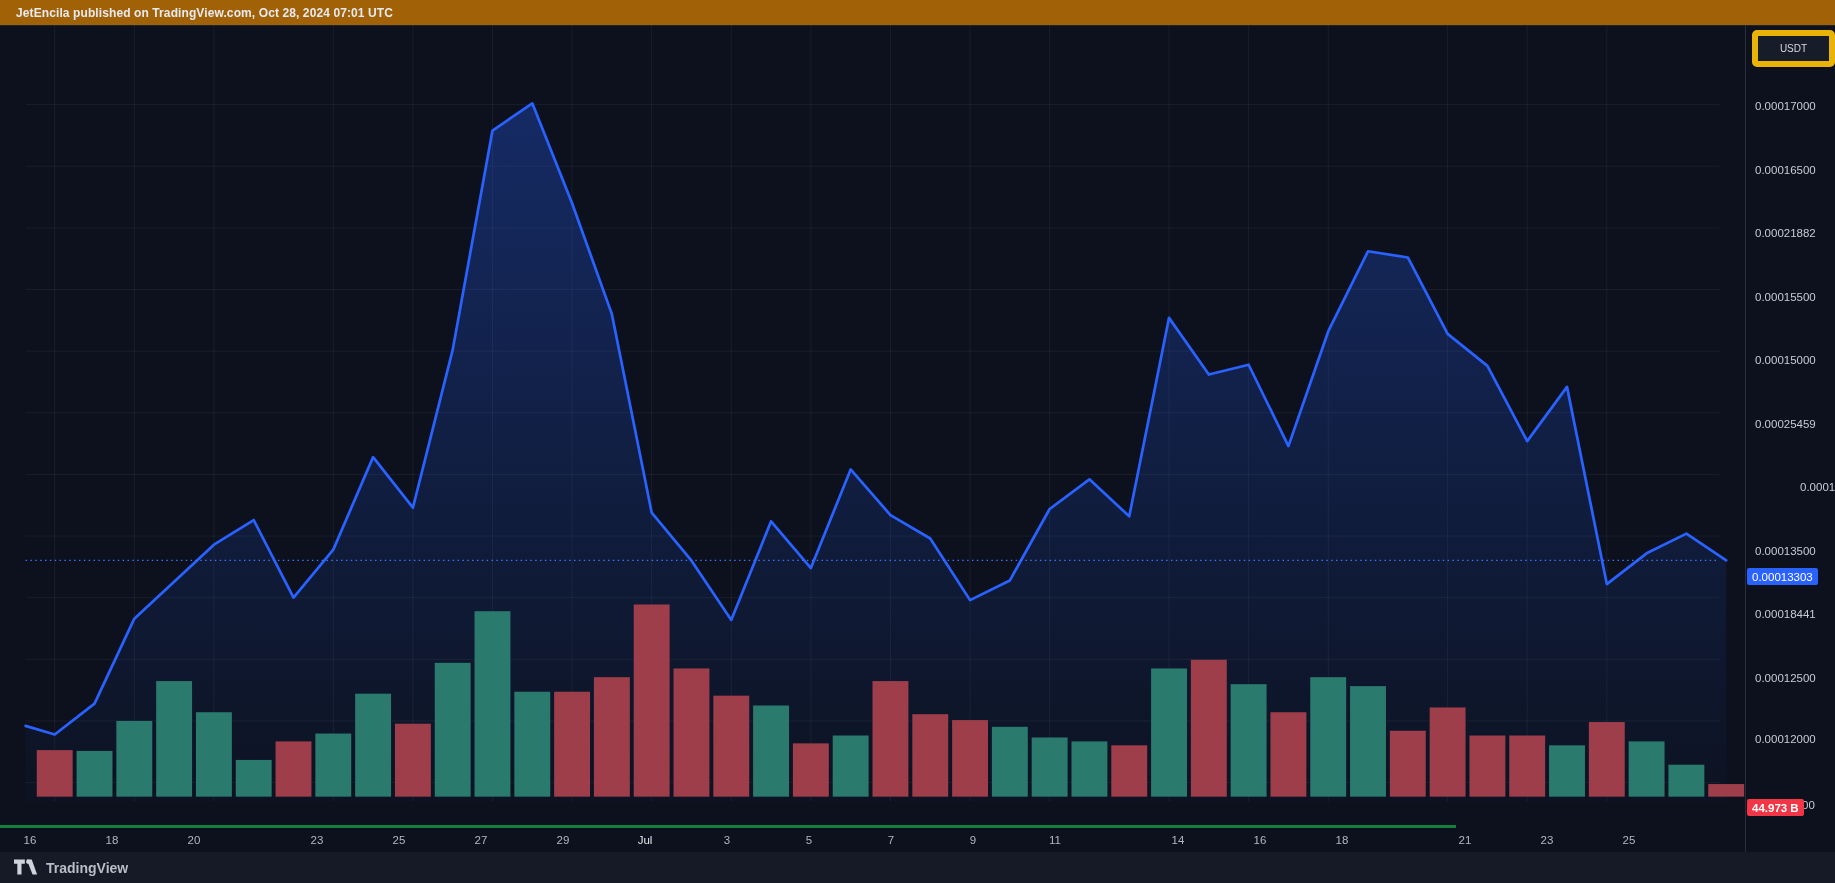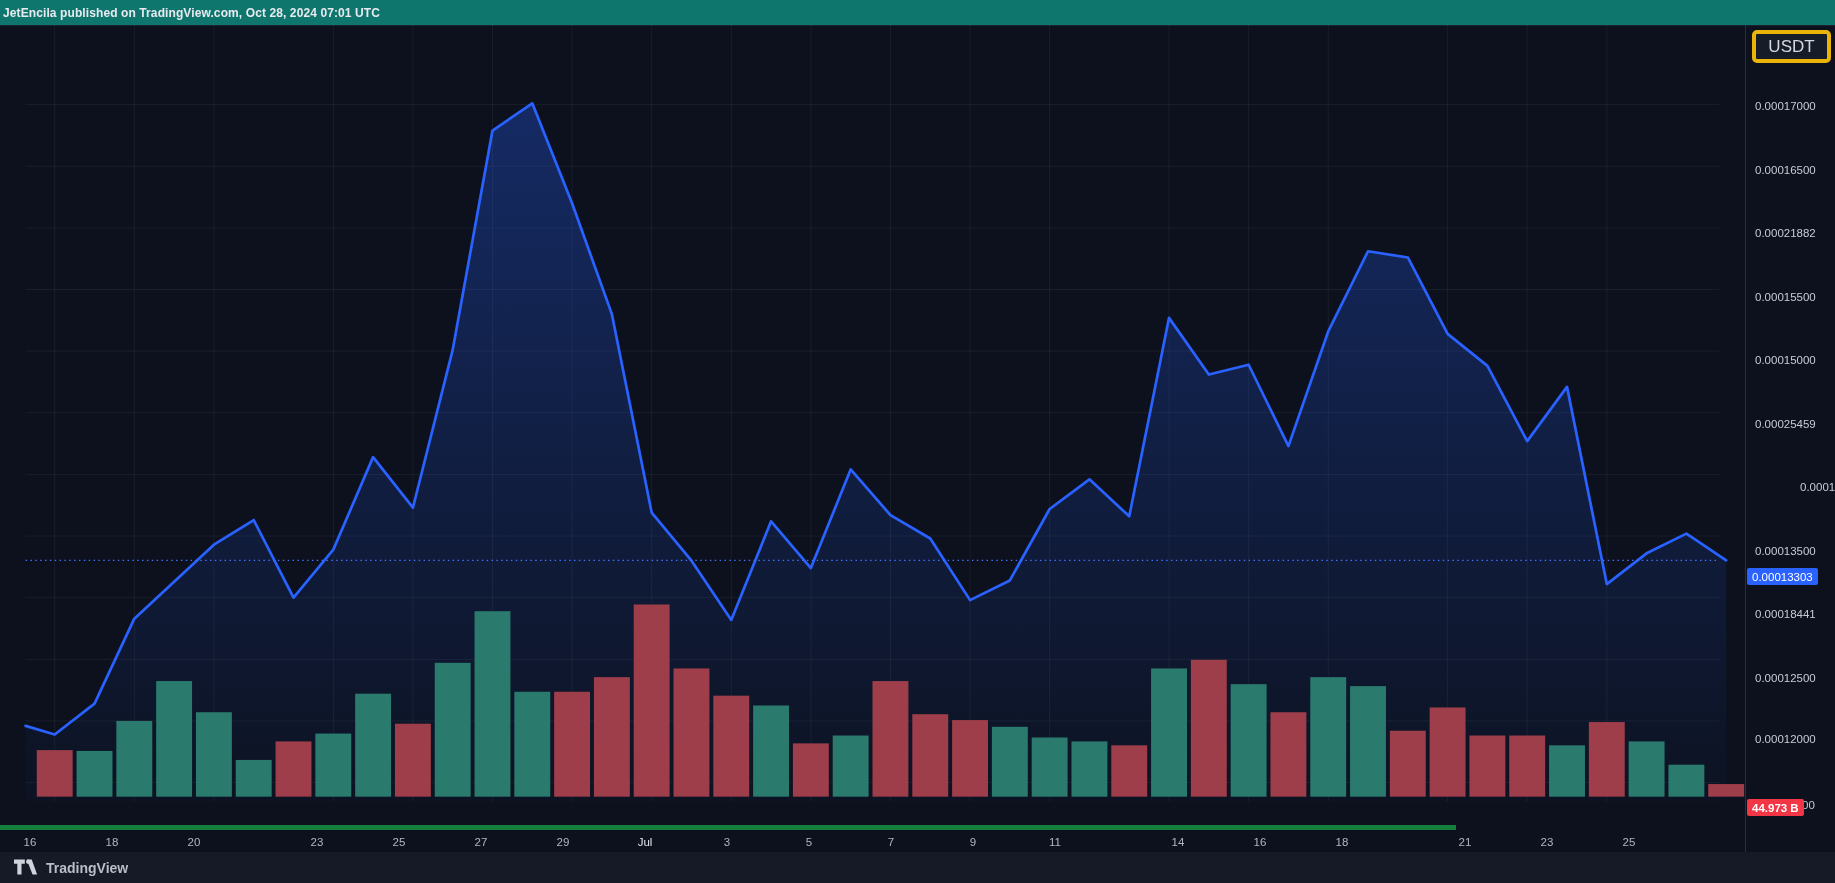--- a/index.html
+++ b/index.html
@@ -1,42 +1,42 @@
 <!DOCTYPE html>
 <html><head>
 <meta charset="utf-8">
 <style>
   html,body{margin:0;padding:0;background:#0c111d;}
   .screen{position:relative;width:1835px;height:883px;overflow:hidden;
     background:#0c111d;font-family:"Liberation Sans",sans-serif;
     -webkit-font-smoothing:antialiased;}
   .top-strip{position:absolute;left:0;top:0;width:1835px;height:25px;
-    background:#0f766e;display:flex;align-items:center;padding-left:3px;box-sizing:border-box;}
+    background:#a16207;display:flex;align-items:center;padding-left:16px;box-sizing:border-box;}
   .top-strip .pub{font-size:12px;font-weight:bold;color:#e8eaf0;letter-spacing:.1px;}
   .plot-svg{position:absolute;left:0;top:25px;}
   .legend{position:absolute;left:18px;top:29px;font-size:13px;line-height:17px;white-space:nowrap;}
   .legend .row{display:block;}
   .legend .sym{color:#d5d8e0;}
   .legend .blue{color:#2962ff;margin-left:10px;}
   .legend .chg{color:#2962ff;margin-left:8px;}
   .legend .voll{color:#d5d8e0;}
   .legend .volv{color:#f23645;margin-left:8px;}
   .price-axis{position:absolute;left:1745px;top:25px;width:90px;height:827px;
     border-left:1px solid #2a2e39;box-sizing:border-box;}
   .price-label{position:absolute;left:9px;font-size:11.5px;color:#c7cbd4;white-space:nowrap;}
   .currency-btn{position:absolute;left:6px;top:5px;width:71px;height:25px;
-    background:#171c29;border:4px solid #eab308;border-radius:5px;
+    background:#171c29;border:6px solid #eab308;border-radius:5px;
     display:flex;align-items:center;justify-content:center;
-    font-size:17px;color:#d5d8e0;cursor:pointer;}
+    font-size:10px;color:#d5d8e0;cursor:pointer;}
   .badge{position:absolute;left:1px;height:17px;display:flex;align-items:center;
     padding:0 5px;font-size:11.5px;color:#ffffff;border-radius:2px;white-space:nowrap;}
   .badge.blue{background:#2962ff;}
   .badge.red{background:#f23645;font-weight:bold;}
   .time-axis{position:absolute;left:0;top:825px;width:1456px;height:27px;
-    border-top:5px solid #15803d;box-sizing:border-box;}
+    border-top:3px solid #15803d;box-sizing:border-box;}
   .time-label{position:absolute;top:6px;width:44px;margin-left:-22px;text-align:center;
     font-size:11.5px;color:#b2b6bf;}
   .time-label.month{color:#e3e6ec;}
   .brand-strip{position:absolute;left:0;top:852px;width:1835px;height:31px;
     background:#151a26;display:flex;align-items:center;padding-left:14px;box-sizing:border-box;}
   .brand-text{font-size:14px;font-weight:bold;color:#b9bdc7;margin-left:7px;}
   .chart-border-top{position:absolute;left:0;top:25px;width:1835px;height:1px;background:#1d2230;}
 </style>
 </head>
 <body>

